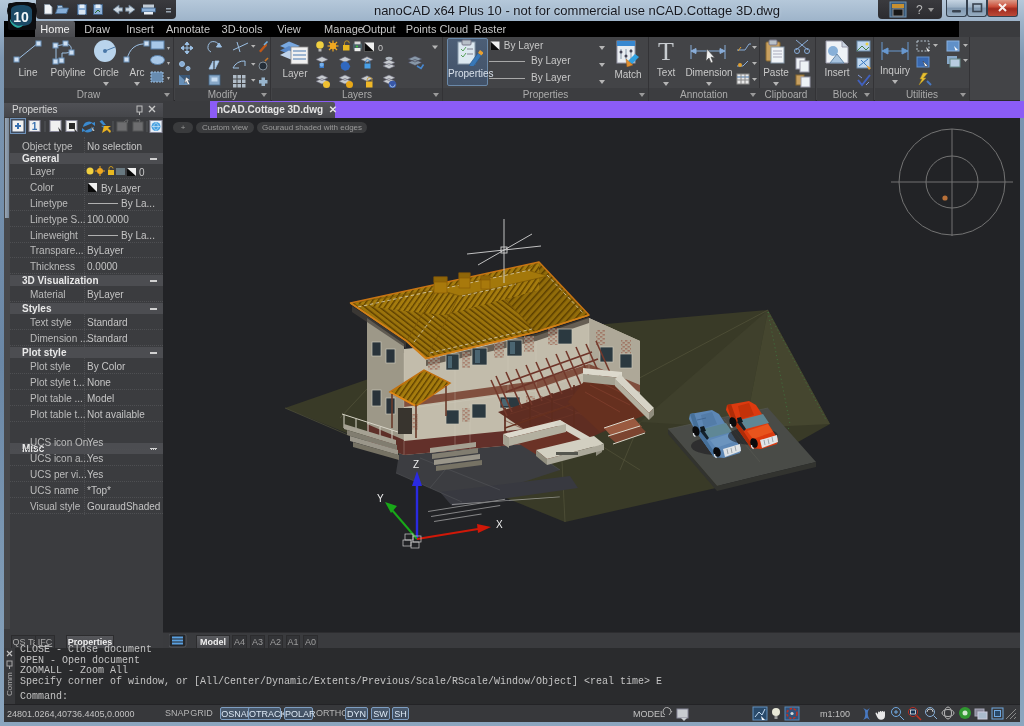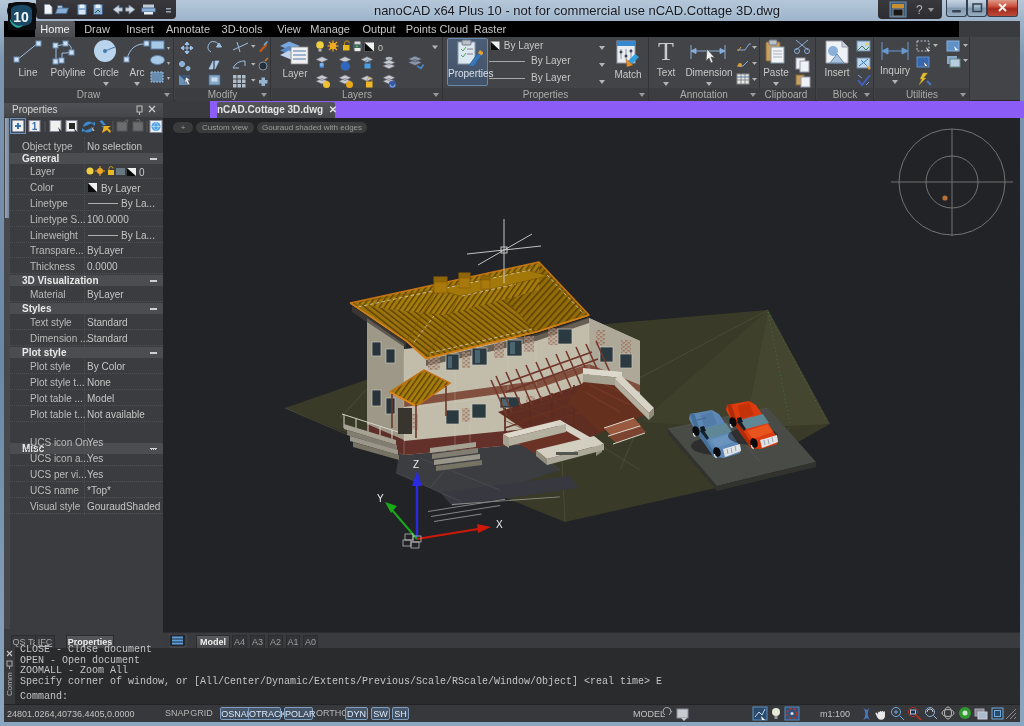--- a/index.html
+++ b/index.html
@@ -109,21 +109,21 @@
         <path d="M11 4 l7 7 M18 4 l-7 7" stroke="#f8f0ee" stroke-width="2"></path>
       </svg></div>
  <div id="client">
   <div id="tabrow">
    <div class="rtab sel" style="left:31px;width:40px;">Home</div>
    <div class="rtab" style="left:73px;width:40px;">Draw</div>
    <div class="rtab" style="left:115px;width:42px;">Insert</div>
    <div class="rtab" style="left:157px;width:54px;">Annotate</div>
    <div class="rtab" style="left:211px;width:54px;">3D-tools</div>
    <div class="rtab" style="left:265px;width:40px;">View</div>
-   <div class="rtab" style="left:298px;width:48px;text-align:right;">Manage</div>
+   <div class="rtab" style="left:316px;width:48px;">Manage</div>
    <div class="rtab" style="left:352px;width:46px;">Output</div>
    <div class="rtab" style="left:400px;width:66px;">Points Cloud</div>
    <div class="rtab" style="left:464px;width:44px;">Raster</div>
   </div>
   <div id="ribbon">
 
    <div class="rgroup" style="left:0;width:170px;">
     <div class="bigbtn" style="left:4px;width:40px;">
      <svg width="34" height="26">
               <g stroke="#9cc0e4" fill="none">

